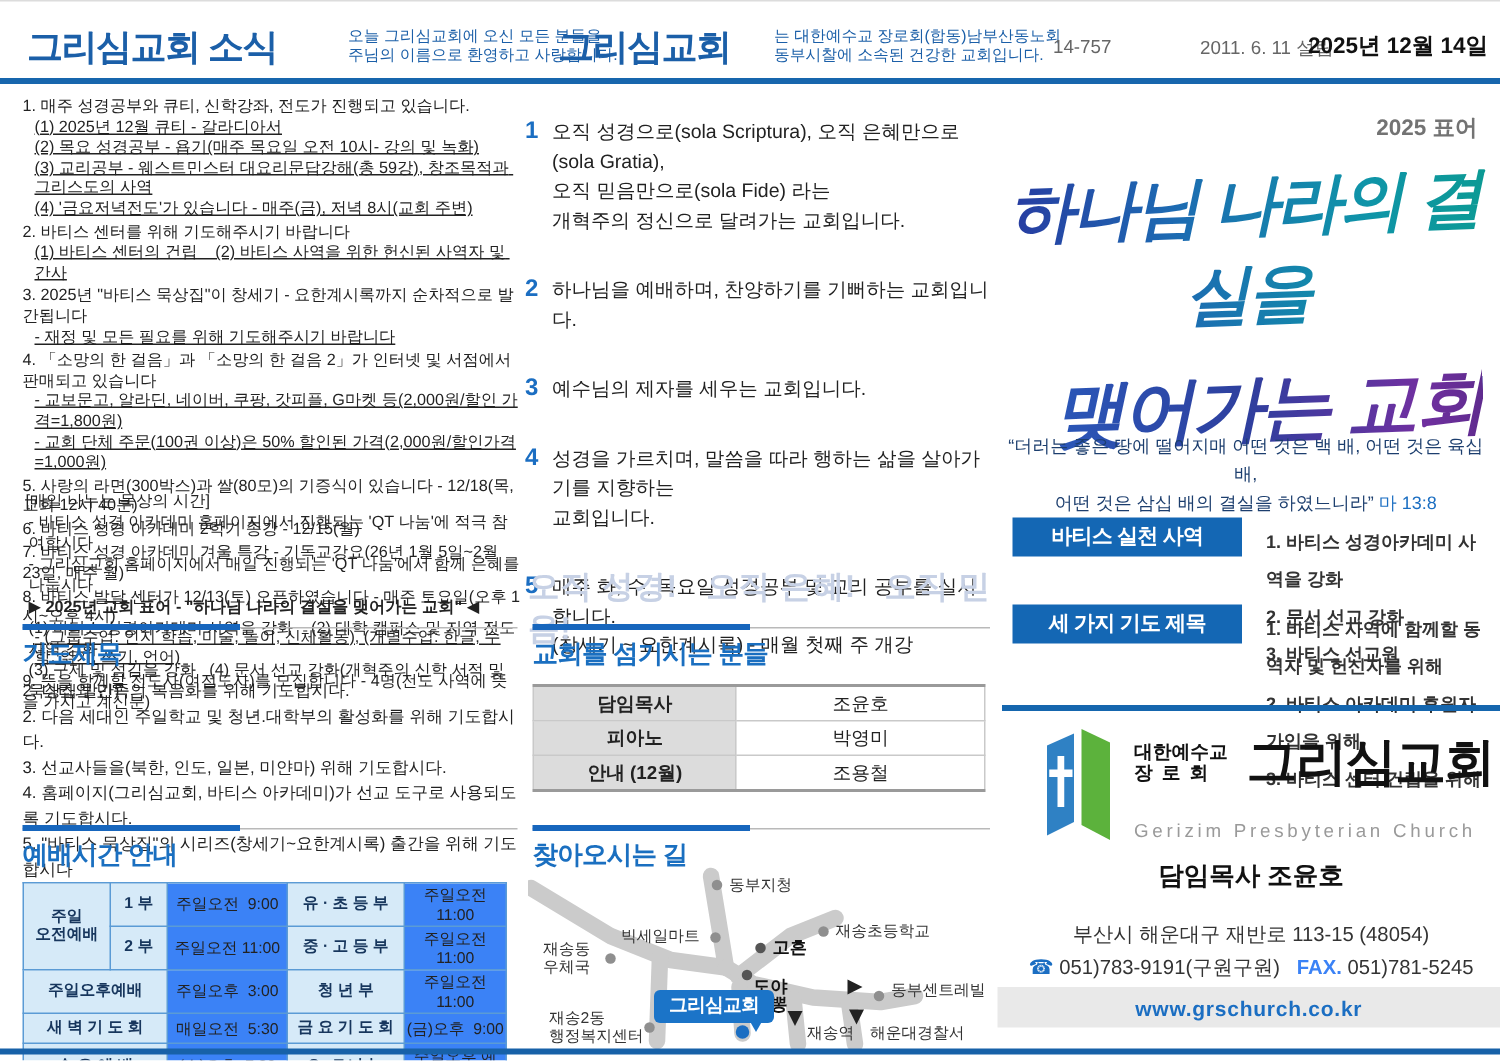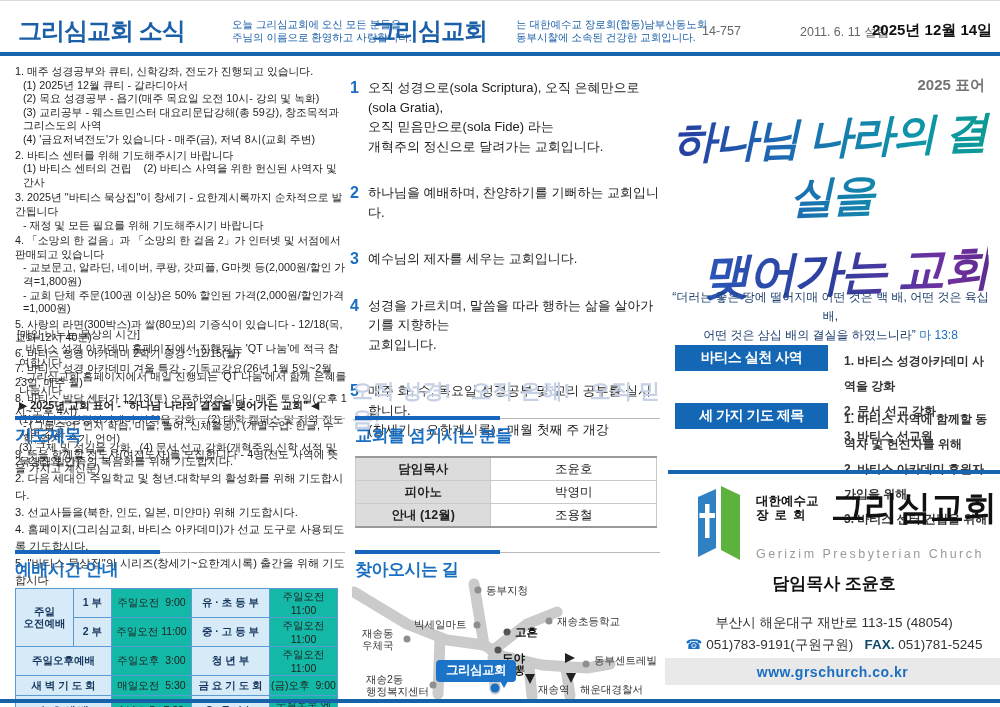--- a/index.html
+++ b/index.html
@@ -10,38 +10,38 @@
   .h-title{font-size:24px;font-weight:bold;color:#1b5fa8;letter-spacing:-1px;}
   .h-sub{font-size:10.5px;line-height:13px;color:#1b5fa8;white-space:pre-line;}
   .h-issue,.h-founded{font-size:12.5px;color:#666;}
   .h-date{font-size:15px;font-weight:bold;color:#111;}
   .h-rule{left:0;top:52px;width:1000px;height:4px;background:#1766ad;}
   .top-hairline{left:0;top:0;width:1000px;height:1px;background:#dcdcdc;}
   
   .news{left:15px;top:63px;width:332px;font-size:10.8px;line-height:13.6px;color:#222;}
   .news-line{white-space:pre-wrap;}
   .news-line.top{margin-top:2px;}
-  .news-line.sub{padding-left:8px;}
+  .news-line.sub{padding-left:8px;text-decoration:underline;}
   .qt-block{left:15px;top:327px;width:332px;font-size:10.8px;line-height:14px;color:#222;}
   .qt-line{white-space:pre-wrap;padding-left:4px;}
   .qt-title{padding-left:2px;}
   .qt-motto{font-weight:bold;margin-top:1px;}
   
   .sec{position:absolute;}
   .sec-rule{position:relative;border-top:1px solid #b9b9b9;height:0;}
   .sec-rule::before{content:"";position:absolute;left:0;top:-3px;width:145px;height:4px;background:#1766bd;}
   .sec-title{font-size:17px;font-weight:bold;color:#1a6fc0;margin-top:5px;letter-spacing:-0.5px;}
   
   .pray-list{margin-top:6px;font-size:11.2px;line-height:17px;color:#222;}
   
   .wtab{border-collapse:collapse;margin-top:7px;table-layout:fixed;width:322px;}
   .wtab td{border:1px solid #5b9bd5;height:17px;text-align:center;vertical-align:middle;
            font-size:10.5px;padding:1px 1px;}
   .wh{background:#d6eaf8;color:#17365d;font-weight:bold;white-space:pre-line;line-height:11.5px;}
-  .wv{background:#14b8a6;color:#222;white-space:pre-wrap;margin-top:25px;}
+  .wv{background:#3b82f6;color:#222;white-space:pre-wrap;margin-top:25px;}
   
   .principles{left:350px;top:78px;width:312px;}
   .pr-item{display:flex;margin-bottom:27px;}
   .pr-num{flex:0 0 18px;font-size:16px;font-weight:bold;color:#1b6ec2;line-height:19px;}
   .pr-text{font-size:13px;line-height:19.5px;color:#222;white-space:pre-line;}
   .sola{left:352px;top:377px;width:310px;font-size:21px;font-weight:bold;color:#c7d1e5;
         letter-spacing:0.5px;white-space:pre-wrap;}
   
   .stab{border-collapse:collapse;margin-top:9px;width:302px;border-top:2px solid #9a9a9a;border-bottom:2px solid #9a9a9a;}
   .stab td{border:1px solid #c9c9c9;height:20px;text-align:center;font-size:12.5px;padding:1px;}
@@ -79,21 +79,21 @@
   .r-divider{left:668px;top:470px;width:332px;height:4px;background:#1566ae;}
   .logo{left:696px;top:484px;width:300px;display:flex;align-items:center;}
   .logo-text{margin-left:14px;}
   .denom{font-size:12.5px;font-weight:bold;color:#111;line-height:14px;display:inline-block;vertical-align:middle;margin-right:8px;}
   .denom .d2{display:block;letter-spacing:6px;}
   .gname{font-size:34px;font-weight:900;color:#111;letter-spacing:-1px;display:inline-block;vertical-align:middle;}
   .eng{font-size:12.5px;color:#9a9a9a;letter-spacing:2.5px;margin-top:16px;}
   .pastor{left:668px;top:572px;width:332px;text-align:center;font-size:17px;font-weight:bold;color:#111;}
   .addr{left:668px;top:612px;width:332px;text-align:center;font-size:13.5px;color:#333;line-height:22px;}
   .tel-icon{color:#1b6ec2;}
-  .fax-label{color:#0c4a6e;font-weight:bold;}
+  .fax-label{color:#3b82f6;font-weight:bold;}
   .webbar{left:665px;top:658px;width:335px;height:27px;background:#e9e9e9;display:flex;align-items:center;justify-content:center;}
   .weburl{font-size:14px;color:#1b6ec2;font-weight:bold;letter-spacing:0.5px;text-decoration:none;}
   .bottom-rule{left:0;top:699px;width:1000px;height:4px;background:#1761a8;}
 </style>
 </head>
 <body>
 
 <div id="page">
   <div class="abs top-hairline"></div>
 

